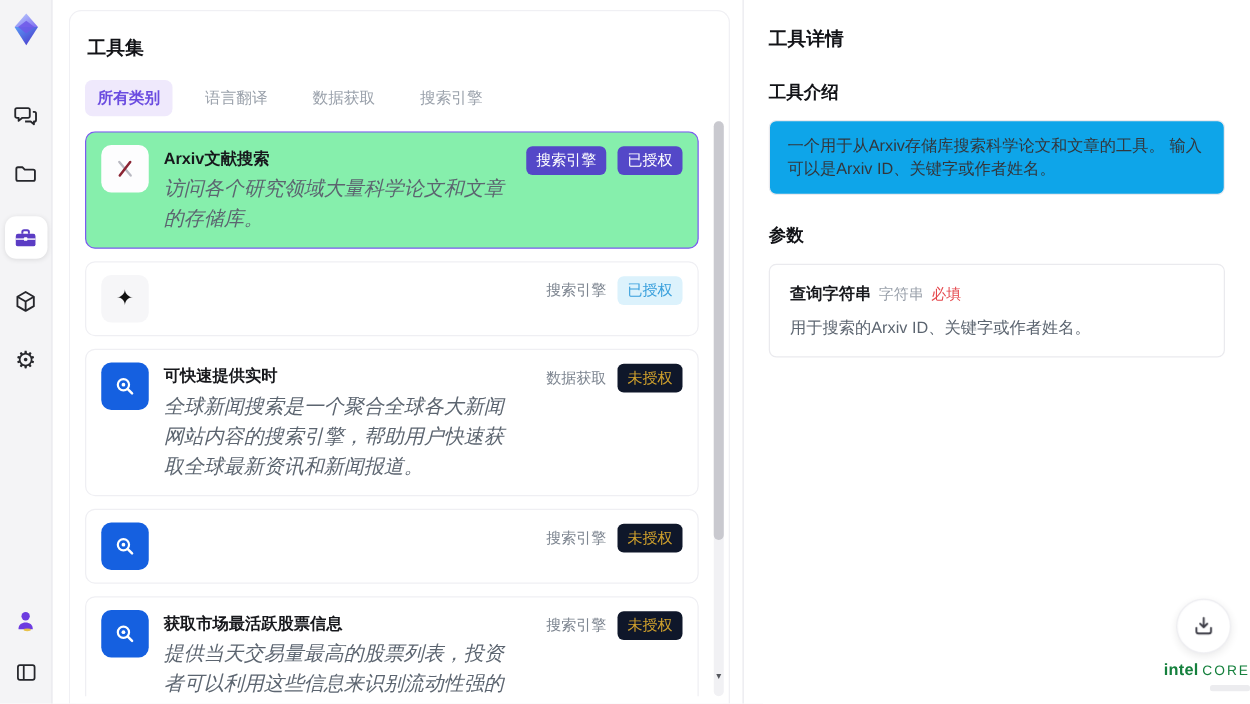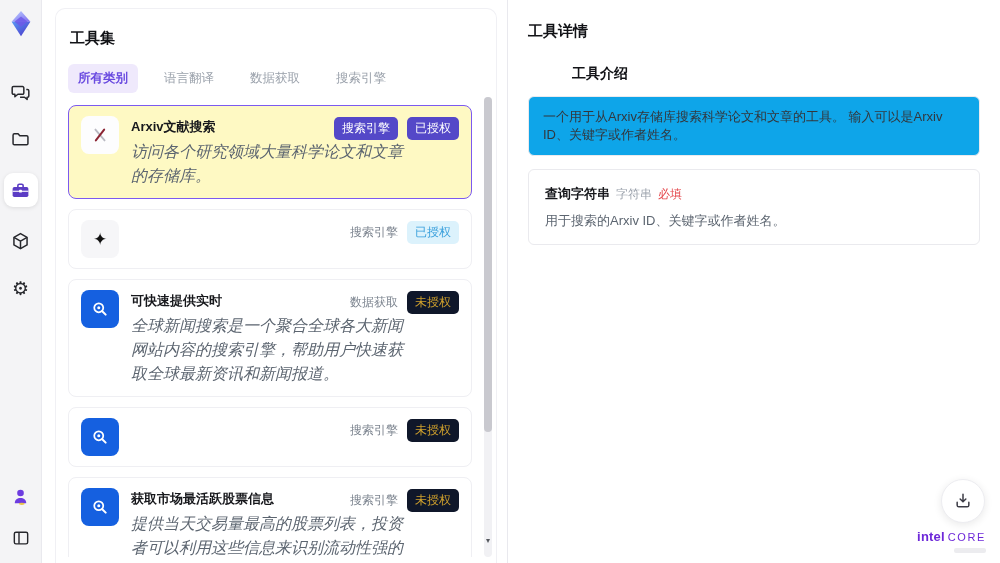--- a/index.html
+++ b/index.html
@@ -16,32 +16,32 @@
   .nav-btn { width:26px; height:26px; display:flex; align-items:center; justify-content:center;
              cursor:pointer; background:none; border:none; color:#26272c; }
   .nav-btn.active { background:#fff; width:34px; height:34px; border-radius:9px;
                     box-shadow:0 1px 4px rgba(0,0,0,.10); }
   .nav-btn svg { display:block; }
   .glyph-icon { font-size:19px; line-height:1; color:#26272c; font-family:"DejaVu Sans",sans-serif; }
   .side-spacer { flex:1; }
   .side-bottom { display:flex; flex-direction:column; align-items:center; gap:16px; }
 
   
-  .left-panel { width:442px; margin:8px 0 0 13px; border:1px solid #f0f0f4; border-bottom:none;
+  .left-panel { width:529px; margin:8px 0 0 13px; border:1px solid #f0f0f4; border-bottom:none;
                 border-radius:10px 10px 0 0; padding:12px 0 0 12px; position:relative; flex:none; }
   .lp-title { font-size:15px; font-weight:700; margin:8px 0 16px 2px; color:#121317; }
   .tabs { display:flex; align-items:center; gap:16px; margin-bottom:12px; }
   .tab { background:none; border:none; font-size:12.5px; color:#9aa1ab; padding:6px 10px;
          cursor:pointer; font-family:inherit; }
   .tab.active { background:#efe9fc; color:#6a4be0; border-radius:6px; font-weight:700; }
 
   .tool-list { height:452px; overflow:hidden; padding-right:24px; }
   .tool-card { display:flex; gap:12px; padding:10px 12px; border:1px solid #efeff3; border-radius:8px;
                margin-bottom:10px; background:#fff; position:relative; cursor:pointer; }
-  .tool-card.selected { border:1.5px solid #7c5af0; background:#fef9c3; }
+  .tool-card.selected { border:1.5px solid #7c5af0; background:#86efac; }
   .tool-icon { width:38px; height:38px; border-radius:8px; background:#f6f6f8; flex:none;
                display:flex; align-items:center; justify-content:center; }
   .tool-icon.arxiv { background:#fdfdfe; }
   .tool-icon.search-blue { background:#1560e0; }
   .star-glyph { font-size:17px; color:#111; font-family:"DejaVu Sans",sans-serif; }
   .tool-text { width:276px; }
   .tool-name { font-size:13px; font-weight:700; color:#17181c; margin:2px 0 4px; }
   .tool-desc { font-size:16px; color:#5c6570; line-height:1.5;font-style:italic; }
   .tool-badges { position:absolute; top:11px; right:12px; display:flex; gap:9px; align-items:center; }
   .badge { font-size:12px; padding:3px 8px; border-radius:5px; white-space:nowrap; }
@@ -53,34 +53,34 @@
   
   .vscroll { position:absolute; top:88px; right:4px; bottom:6px; width:8px; }
   .vscroll-track { position:absolute; inset:0; background:#f1f1f4; border-radius:4px; }
   .vscroll-thumb { position:absolute; top:0; left:0; right:0; height:335px; background:#c9c9cf; border-radius:4px; }
   .vscroll-arrow { position:absolute; bottom:12px; left:0; width:8px; text-align:center;
                    font-size:8px; color:#55585e; line-height:1; }
 
   
   .right-panel { flex:1; border-left:1px solid #e9e9ee; margin-left:10px; padding:14px 20px; }
   .rp-title { font-size:15px; font-weight:700; color:#121317; margin:8px 0 0; }
-  .section-h { font-size:14px; font-weight:700; color:#121317; margin-top:24px;margin-left:44px; }
+  .section-h { font-size:14px; font-weight:700; color:#121317; margin-top:24px; }
   .intro-box { margin-top:13px; border:1px solid #eaeaee; border-radius:6px; padding:11px 14px;
                font-size:13px; color:#33373d; background:#0ea5e9; }
   .param-card { margin-top:13px; border:1px solid #eaeaee; border-radius:6px; padding:14px 16px; background:#fff; }
   .param-name { font-size:13px; font-weight:700; color:#17181c; }
   .param-type { font-size:12px; color:#9aa1ab; margin-left:6px; }
   .param-required { font-size:12px; color:#e5484d; margin-left:6px; }
   .param-desc { margin-top:9px; font-size:13px; color:#5c6570; }
 
   
   .download-fab { position:fixed; right:15px; bottom:40px; width:44px; height:44px; border-radius:50%;
                   background:#fff; border:1px solid #ececf0; box-shadow:0 2px 8px rgba(0,0,0,.09);
                   display:flex; align-items:center; justify-content:center; cursor:pointer; }
-  .brand { position:fixed; right:14px; bottom:10px; text-align:right; color:#6d28d9; }
+  .brand { position:fixed; right:0; bottom:10px; text-align:right; color:#15803d; }
   .brand-intel { font-size:13px; font-weight:700; letter-spacing:.2px; }
   .brand-core { font-size:11px; letter-spacing:1.6px; margin-left:3px; }
   .brand-sub { height:5px; width:32px; background:#ececef; border-radius:2px; margin:3px 0 0 auto; }
 </style>
 </head>
 <body>
 
 <div class="app">
 
   <aside class="sidebar">
@@ -241,20 +241,21 @@
       <div class="vscroll-arrow">▾</div>
     </div>
   </section>
 
   <section class="right-panel">
     <h2 class="rp-title">工具详情</h2>
     <h3 class="section-h">工具介绍</h3>
     <div class="intro-box">
       <span>一个用于从Arxiv存储库搜索科学论文和文章的工具。 输入可以是Arxiv ID、关键字或作者姓名。</span>
     </div>
+    <h3 class="section-h">参数</h3>
     <div id="params-list">
         <div class="param-card">
           <div><span class="param-name">查询字符串</span><span class="param-type">字符串</span><span class="param-required">必填</span></div>
           <div class="param-desc">用于搜索的Arxiv ID、关键字或作者姓名。</div>
         </div>
       </div>
   </section>
 </div>
 
 <button class="download-fab">

